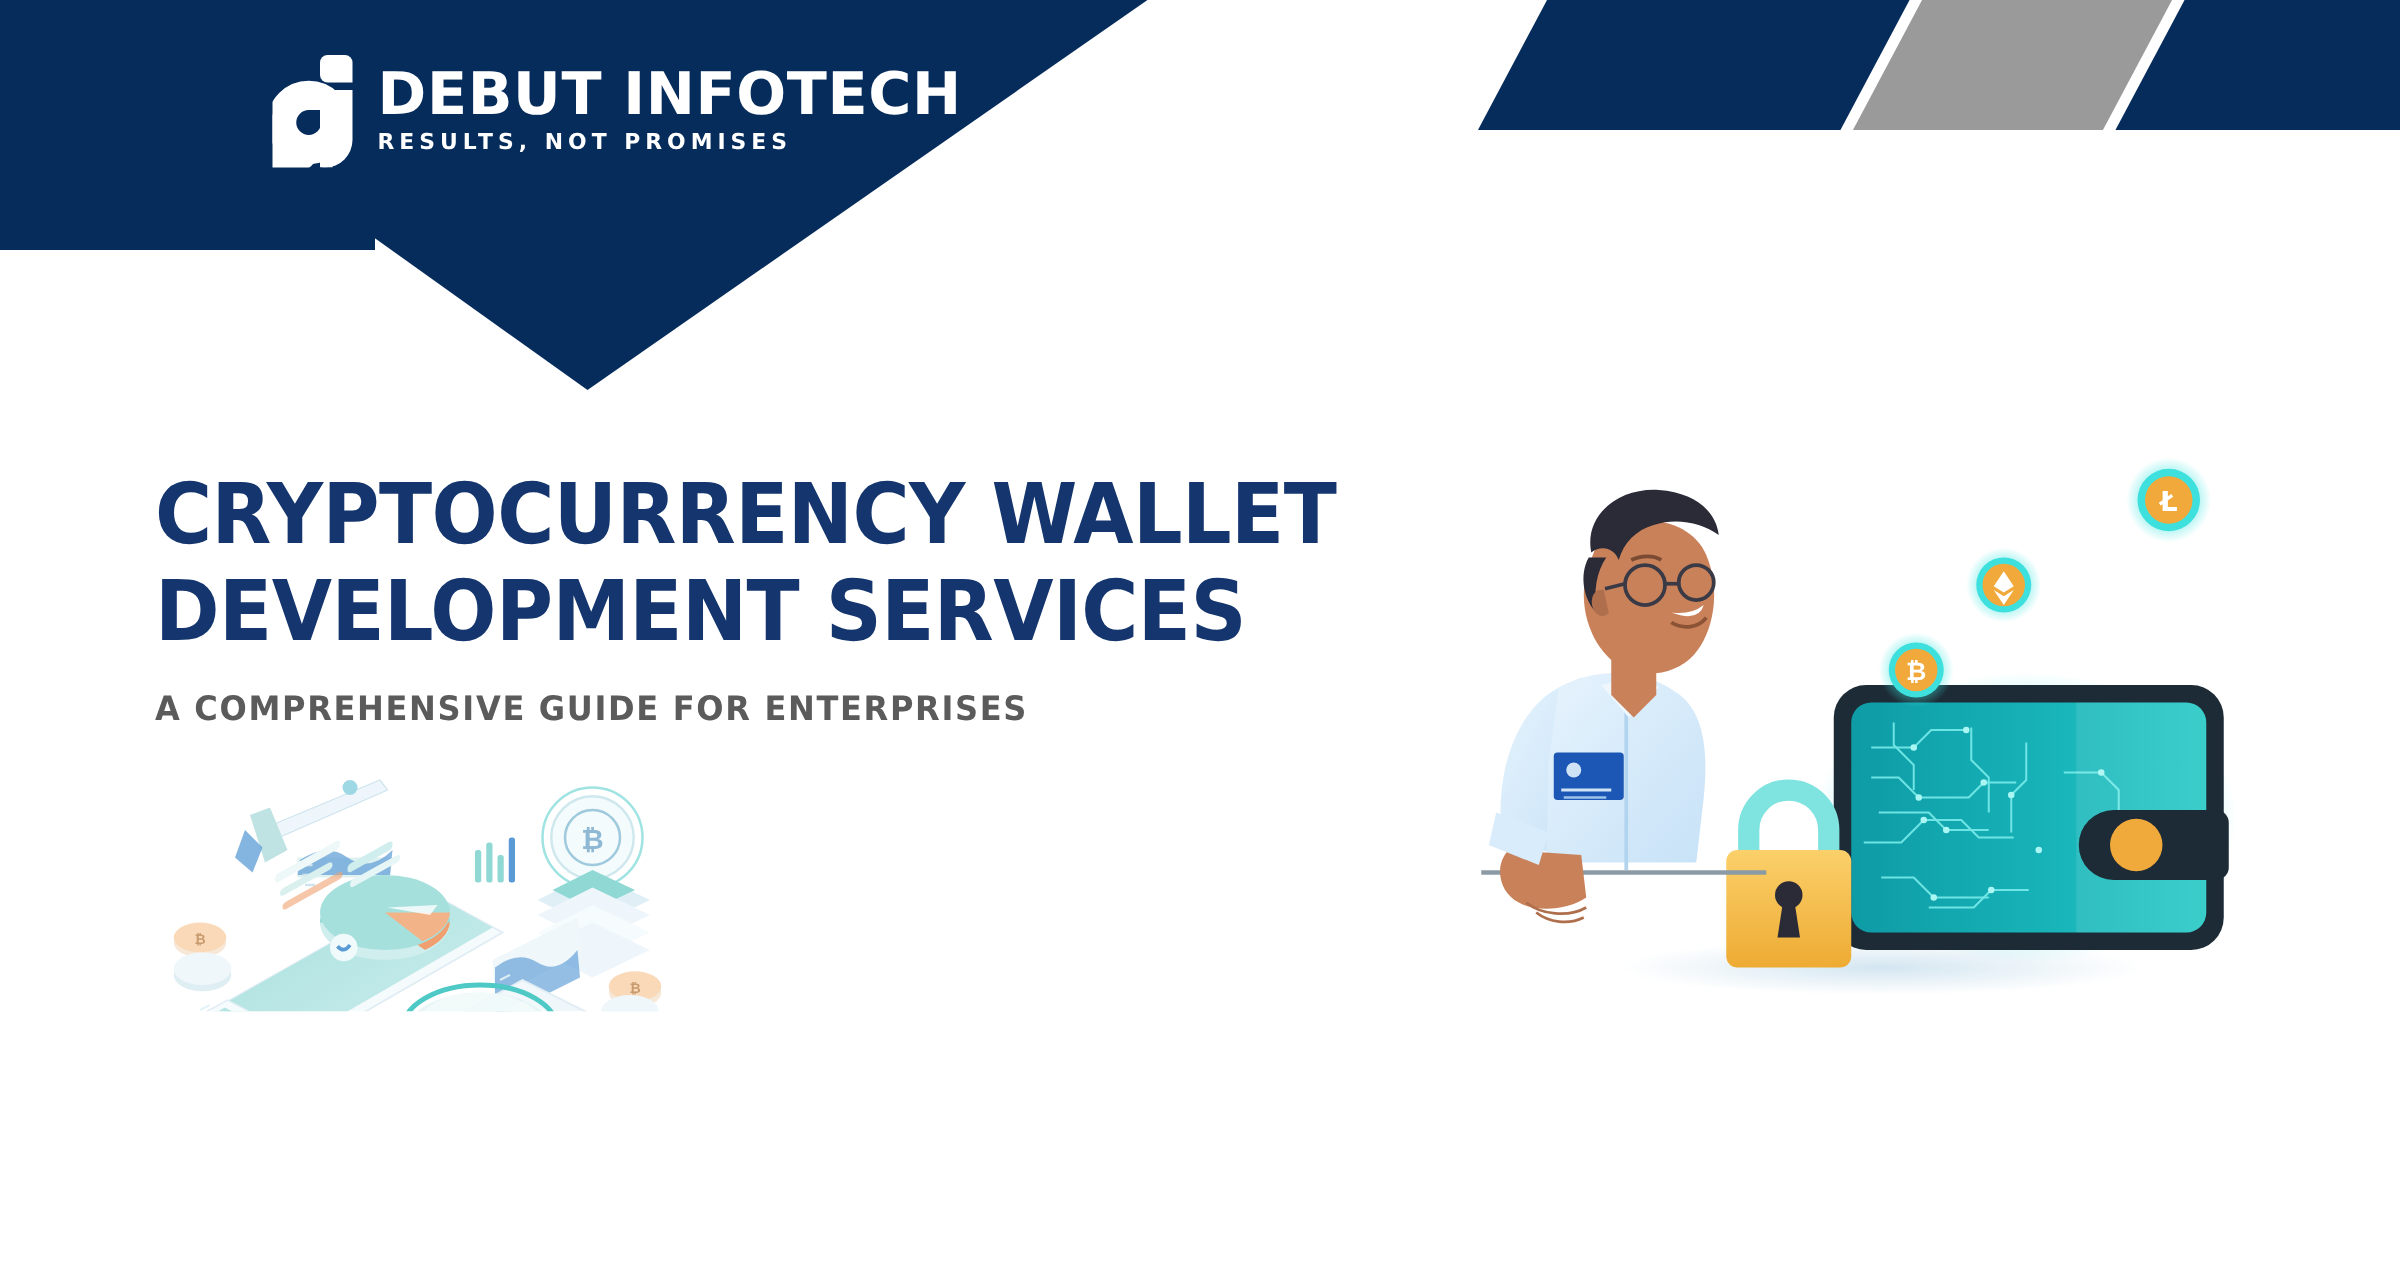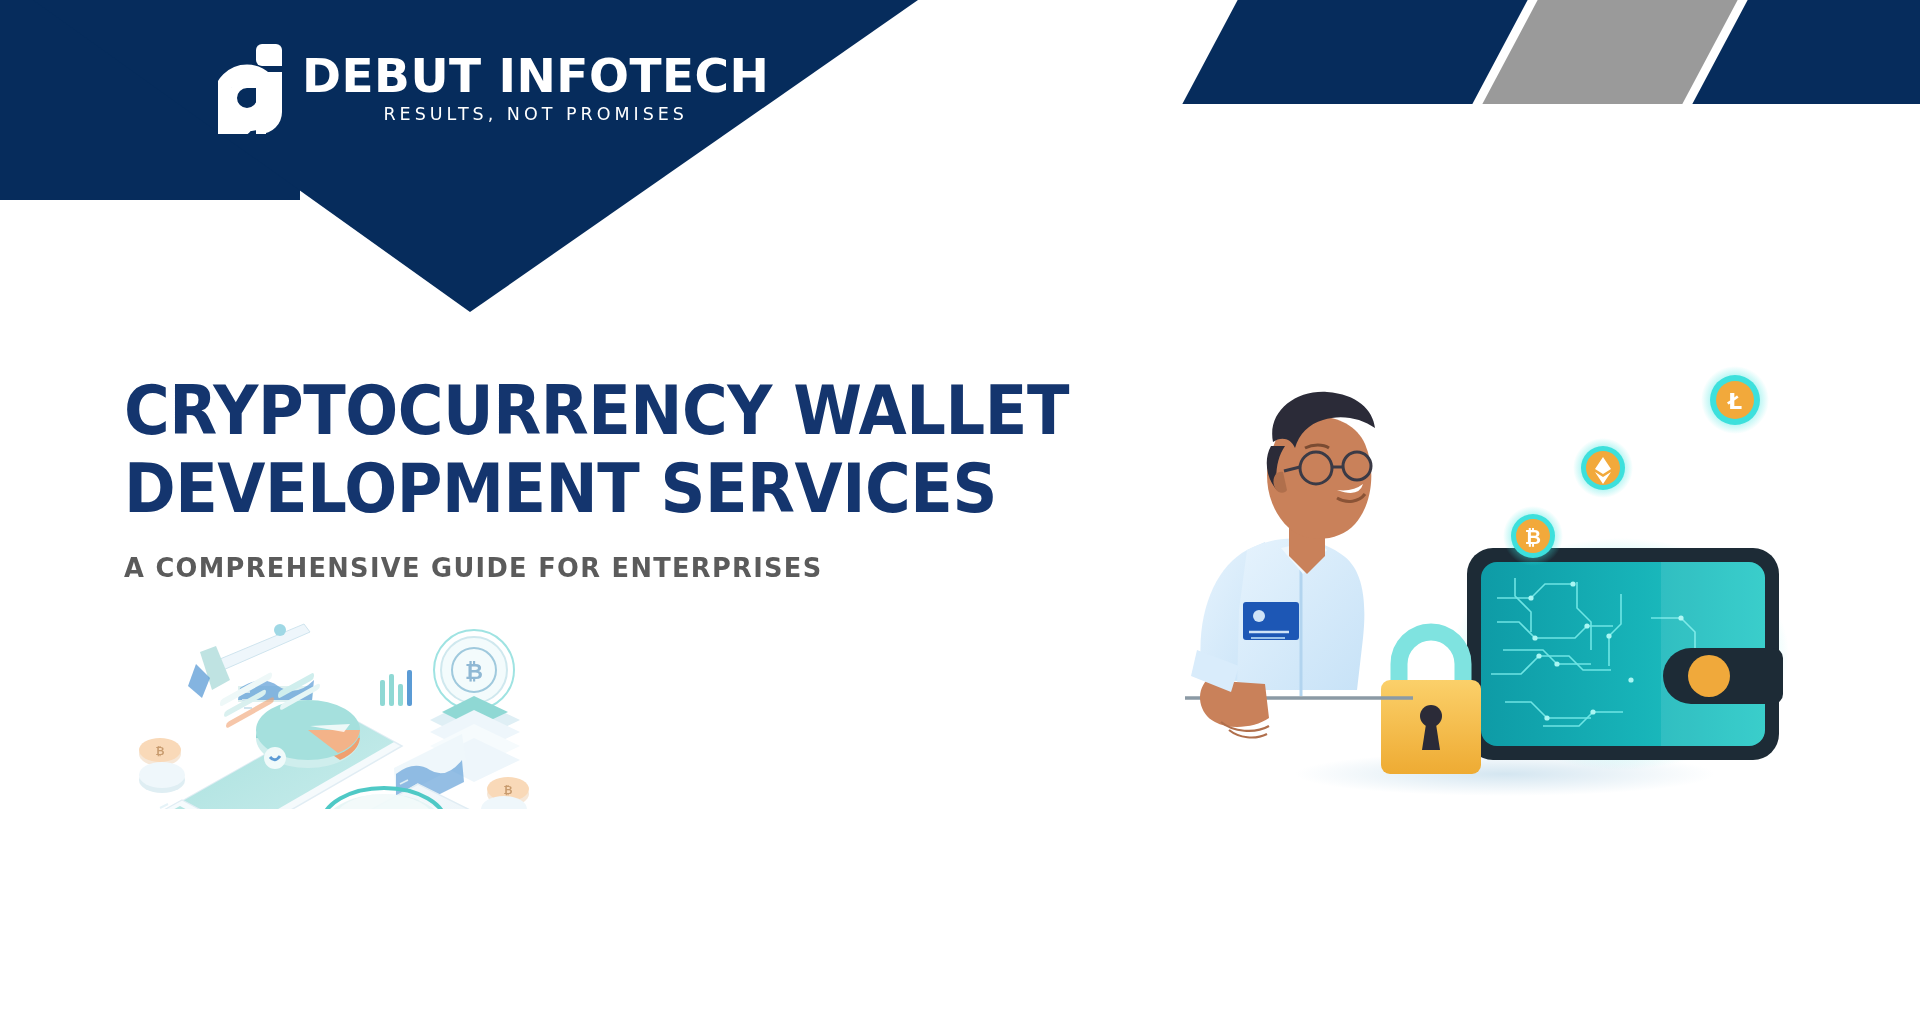--- a/index.html
+++ b/index.html
@@ -21,25 +21,24 @@
     z-index:6;
   }
   .logo-mark { width:66px; height:92px; position:relative; flex:0 0 auto; }
   .logo-text { display:flex; flex-direction:column; justify-content:center; }
   .logo-name {
     font-size:47px; font-weight:700; color:#ffffff; letter-spacing:0.5px;
     line-height:1.02; white-space:nowrap;
     font-family:"DejaVu Sans", sans-serif;
   }
   .logo-tag {
-    font-size:17.5px; font-weight:400; color:#ffffff;
+    font-size:17.5px; font-weight:700; color:#ffffff;
     letter-spacing:4.0px; line-height:1.1; white-space:nowrap;
     margin-top:5px;
     font-family:"DejaVu Sans", sans-serif;
-    text-align:center;
   }
 
   
   .deco { position:absolute; }
   .slant {
     position:absolute; height:100%;
     transform:skewX(-28deg);
   }
 
   .deco-tr { top:0; left:1210px; width:720px; height:104px; }

